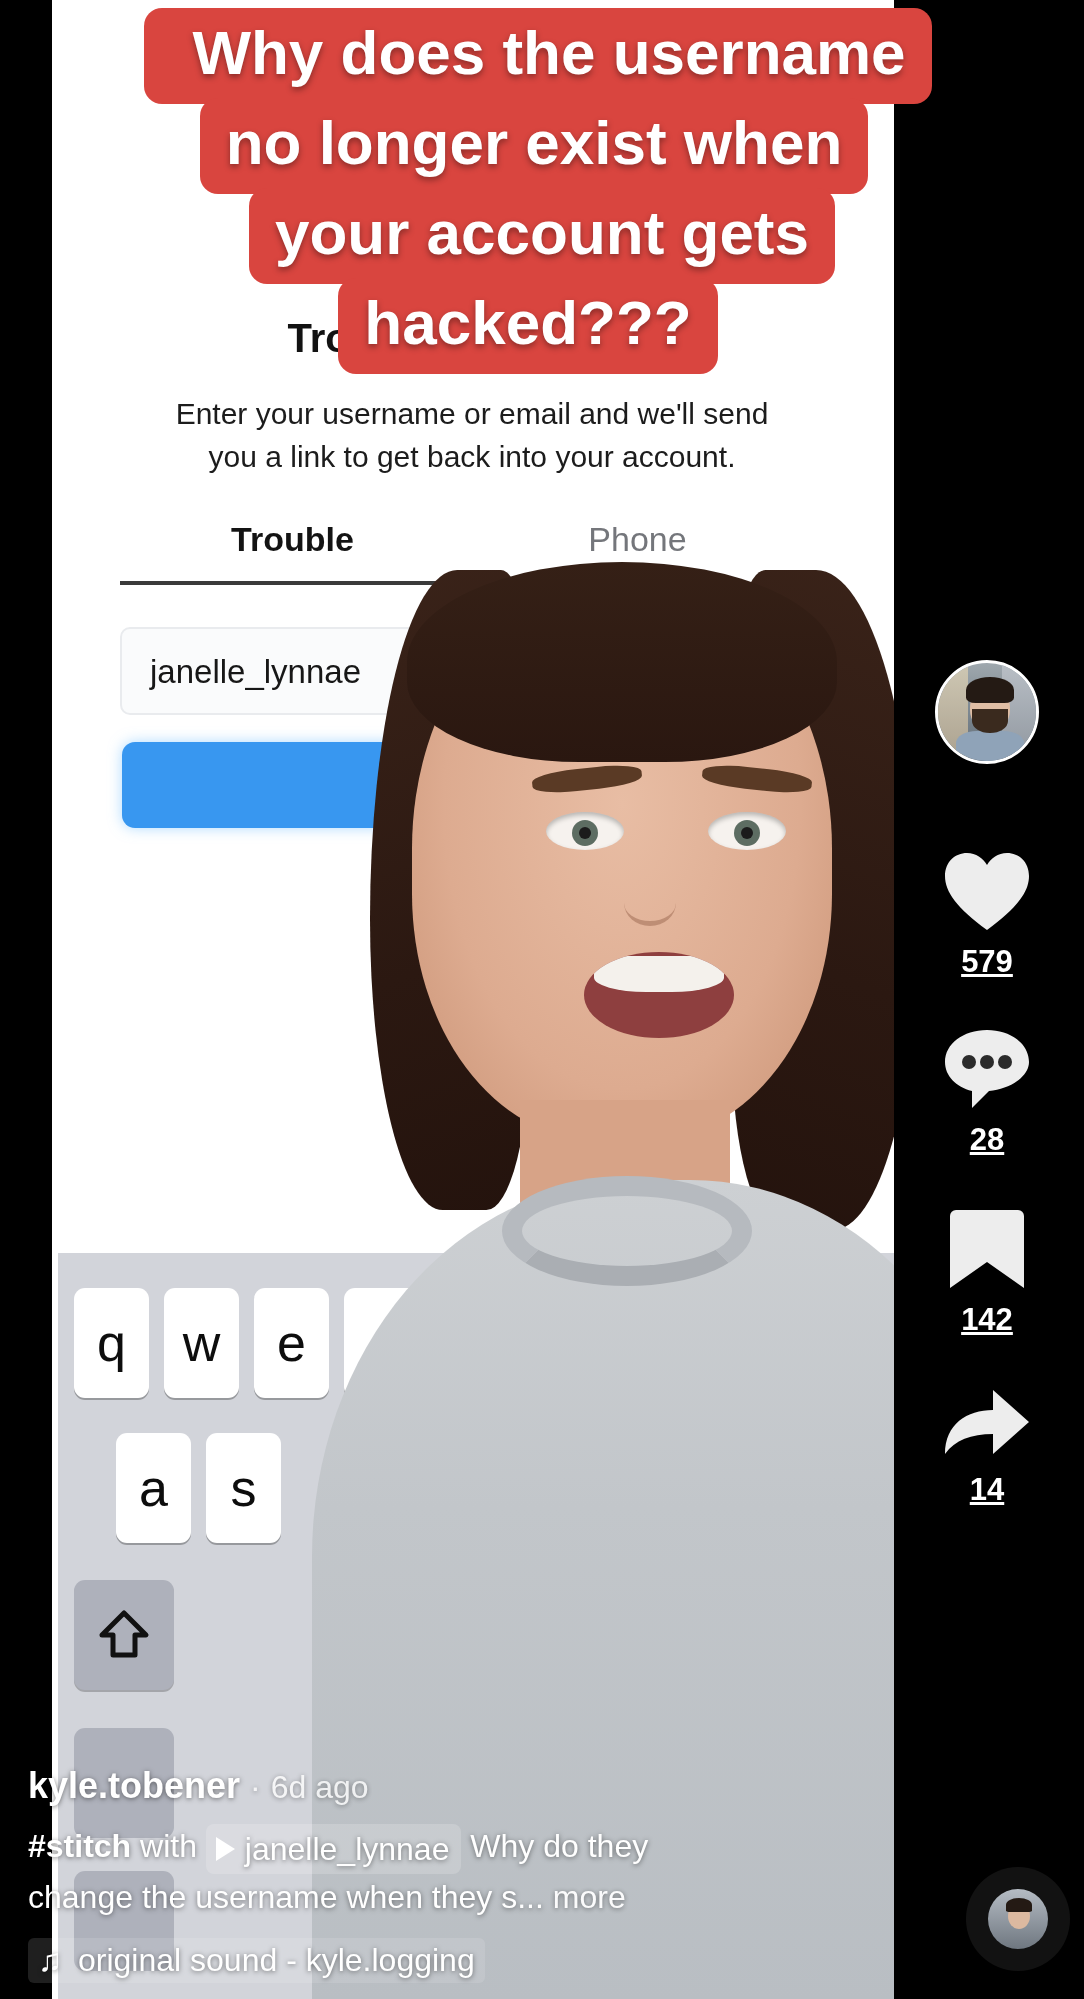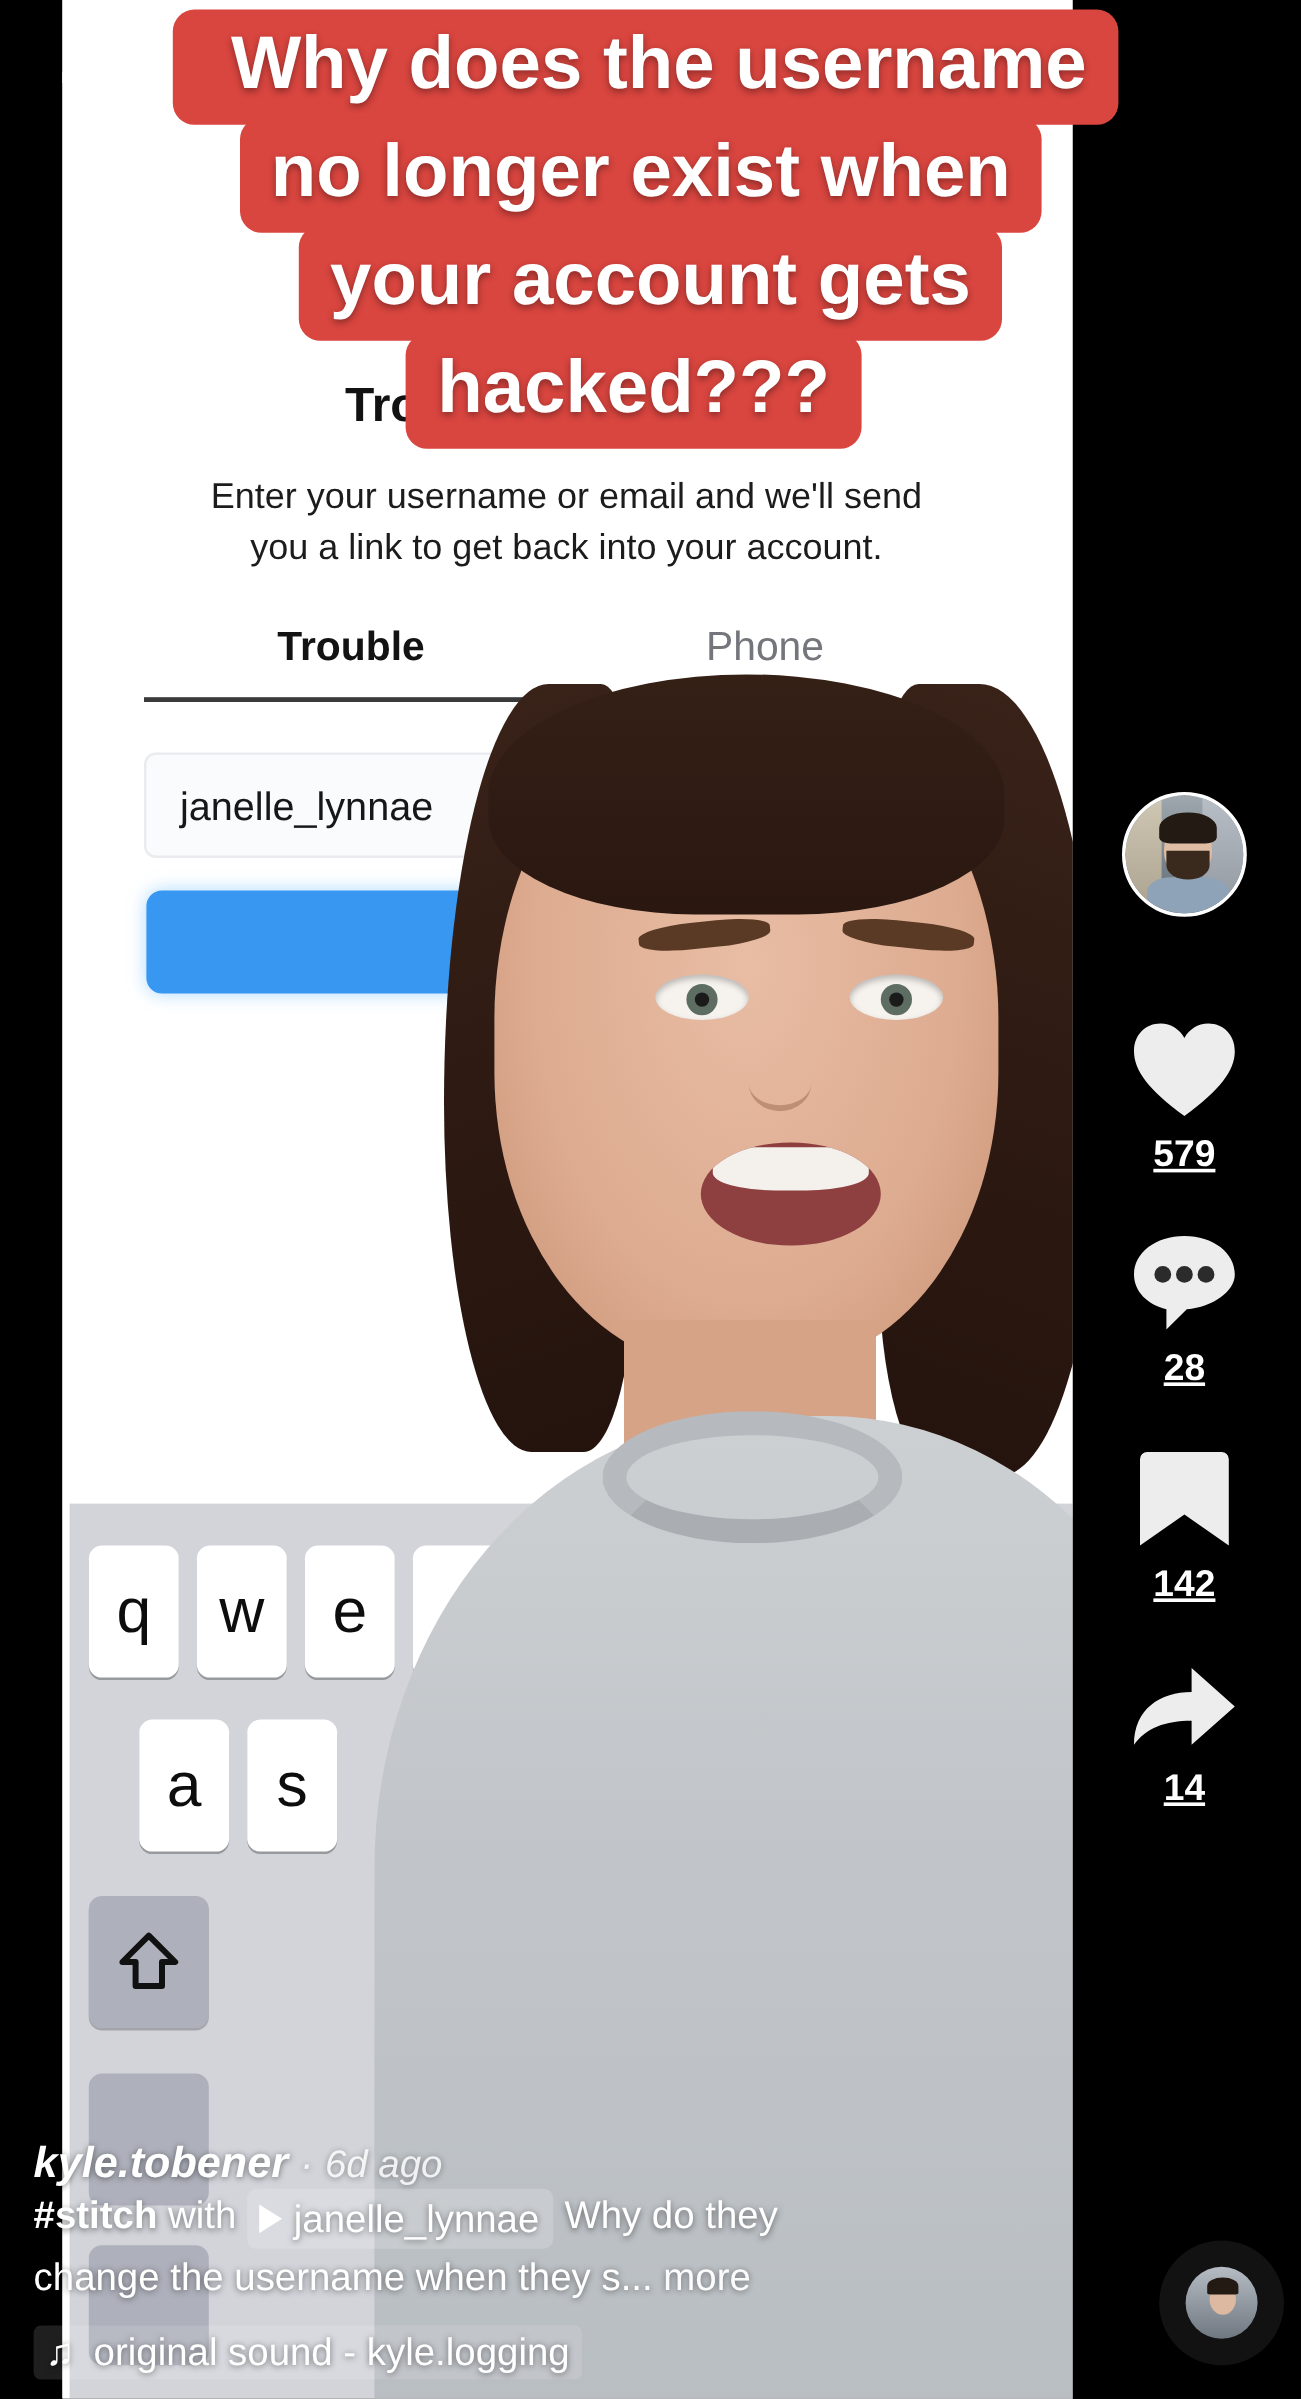--- a/index.html
+++ b/index.html
@@ -298,23 +298,22 @@
   .disc-hair { position:absolute; left:18px; top:9px; width:26px; height:14px; background:#241a14; border-radius:50% 50% 10% 10%; }
 
   
   .caption {
     position:absolute; left:28px; bottom:16px;
     width:720px; color:#ffffff;
   }
   .cap-line1 {
     font-size:36px; font-weight:700;
     text-shadow:0 1px 5px rgba(0,0,0,0.5);
-    margin-bottom:0;
+    margin-bottom:16px;
     white-space:nowrap;
-    font-style:italic;
   }
   .cap-handle { font-weight:700; }
   .cap-time { font-weight:400; opacity:0.78; font-size:32px; }
   .cap-body {
     font-size:32px; line-height:46px;
     text-shadow:0 1px 5px rgba(0,0,0,0.5);
     margin-bottom:18px;
   }
   .cap-tag { font-weight:700; }
   .stitch-chip {

